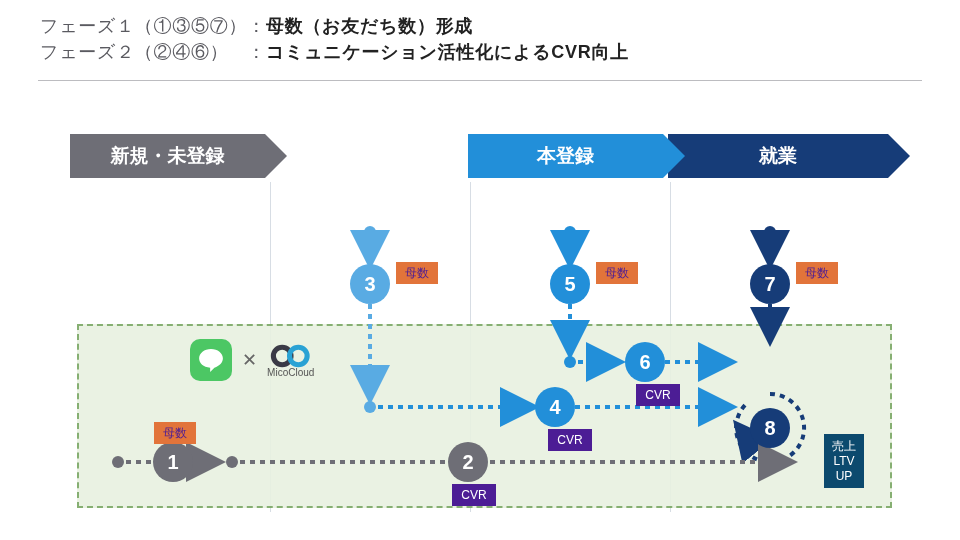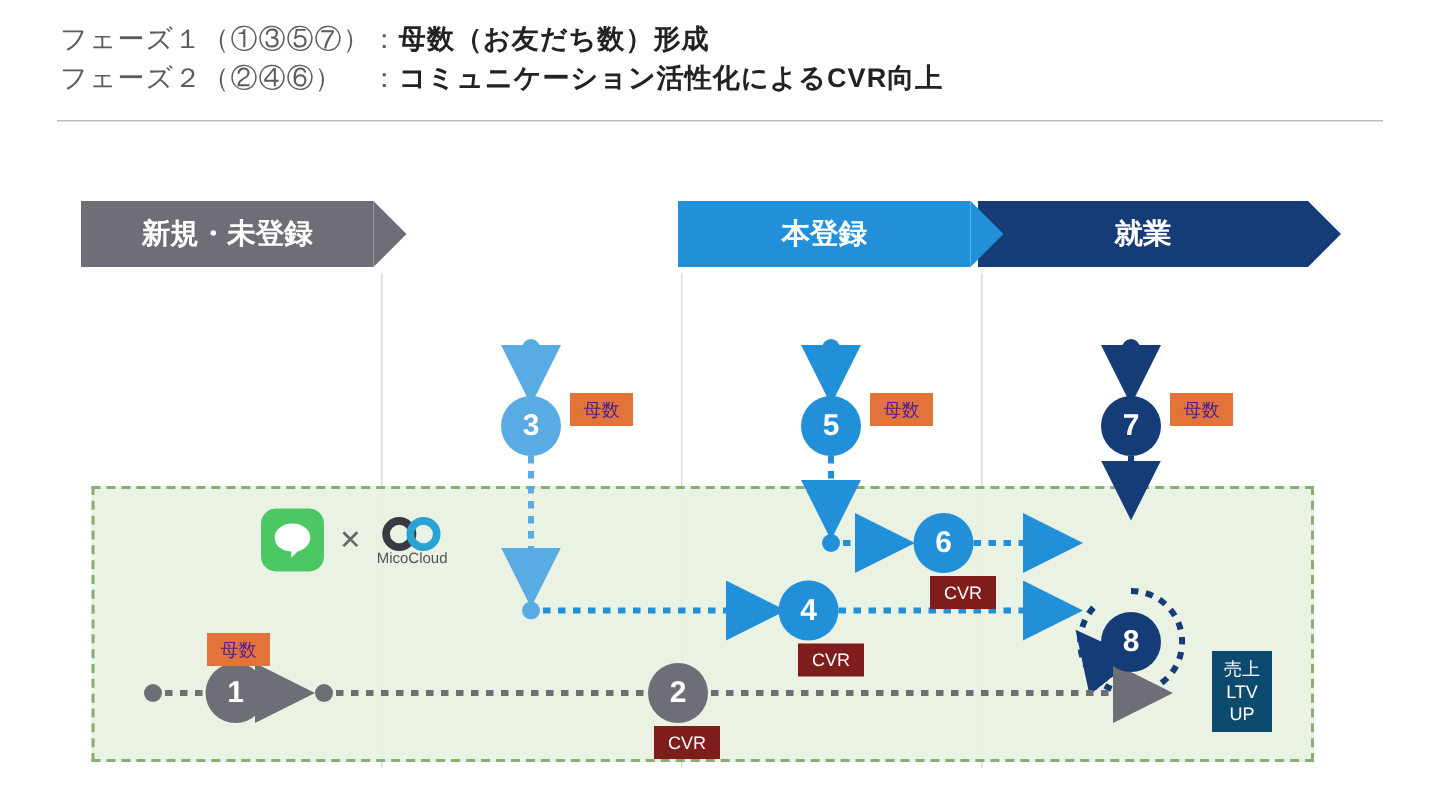--- a/index.html
+++ b/index.html
@@ -2,38 +2,38 @@
 <html><head>
 <meta charset="utf-8">
 <style>
   html,body{margin:0;padding:0;width:960px;height:540px;background:#fff;font-family:"Hiragino Kaku Gothic ProN","Yu Gothic","Meiryo",sans-serif;color:#333;}
   .wrap{position:relative;width:960px;height:540px;}
   .hdr{padding:14px 40px 8px 40px;font-size:18px;letter-spacing:.04em;}
   .hdr .row{display:flex;align-items:flex-end;margin-bottom:2px;}
   .hdr .lbl{color:#5a5a60;white-space:pre;}
   .hdr .bold{font-weight:700;color:#222;}
   .rule{height:1px;background:#bcbcc0;margin:6px 38px 0 38px;}
-  .stage{position:absolute;left:54px;top:134px;width:820px;height:378px;}
+  .stage{position:absolute;left:70px;top:134px;width:820px;height:378px;}
   .arrowbar{position:absolute;top:0;left:0;width:100%;height:44px;}
   .arw{position:absolute;top:0;height:44px;color:#fff;font-size:19px;font-weight:600;display:flex;align-items:center;justify-content:center;}
   .arw::before{content:"";position:absolute;inset:0;background:var(--c);}
   .arw::after{content:"";position:absolute;right:-22px;top:0;width:0;height:0;border-top:22px solid transparent;border-bottom:22px solid transparent;border-left:22px solid var(--c);}
   .arw span{position:relative;z-index:1;}
   .a1{left:0;width:195px;--c:#6e6e76;}
   .a2{left:198px;width:195px;--c:#59abe3;}
   .a3{left:398px;width:195px;--c:#228fd9;}
   .a4{left:598px;width:220px;--c:#163c78;}
   .cols{position:absolute;top:48px;left:200px;width:620px;height:330px;}
   .col{position:absolute;top:0;bottom:0;border-left:1px solid #d7dde4;}
   .c1{left:0;} .c2{left:200px;} .c3{left:400px;}
   .green{position:absolute;left:7px;top:190px;width:811px;height:180px;background:#e8f1e1;border:2px dashed #7aa763;opacity:.9;}
   .circ{position:absolute;border-radius:50%;display:flex;align-items:center;justify-content:center;color:#fff;font-weight:700;}
   .big{width:40px;height:40px;font-size:20px;}
   .mom{position:absolute;width:42px;height:22px;background:#e2743a;color:#4c1d95;font-size:12px;display:flex;align-items:center;justify-content:center;}
-  .cvr{position:absolute;width:44px;height:22px;background:#7f1d1d;color:#fff;font-size:12px;display:flex;align-items:center;justify-content:center;}
+  .cvr{position:absolute;width:44px;height:22px;background:#4c1d95;color:#fff;font-size:12px;display:flex;align-items:center;justify-content:center;}
   .redbox{position:absolute;width:40px;height:54px;background:#0c4a6e;color:#fff;font-size:12px;line-height:1.25;display:flex;align-items:center;justify-content:center;text-align:center;}
   .logos{position:absolute;left:120px;top:205px;display:flex;align-items:center;gap:10px;}
   .line-ic{width:42px;height:42px;background:#4cc764;border-radius:10px;display:flex;align-items:center;justify-content:center;color:#fff;font-size:10px;font-weight:800;}
   .times{font-size:18px;color:#666;}
   .mico{display:flex;flex-direction:column;align-items:center;gap:0;}
   .mico svg{width:44px;height:28px;}
   .mico-t{font-size:10px;color:#555;margin-top:-3px;}
   svg.ov{position:absolute;left:0;top:0;pointer-events:none;overflow:visible;}
 </style>
 </head>

